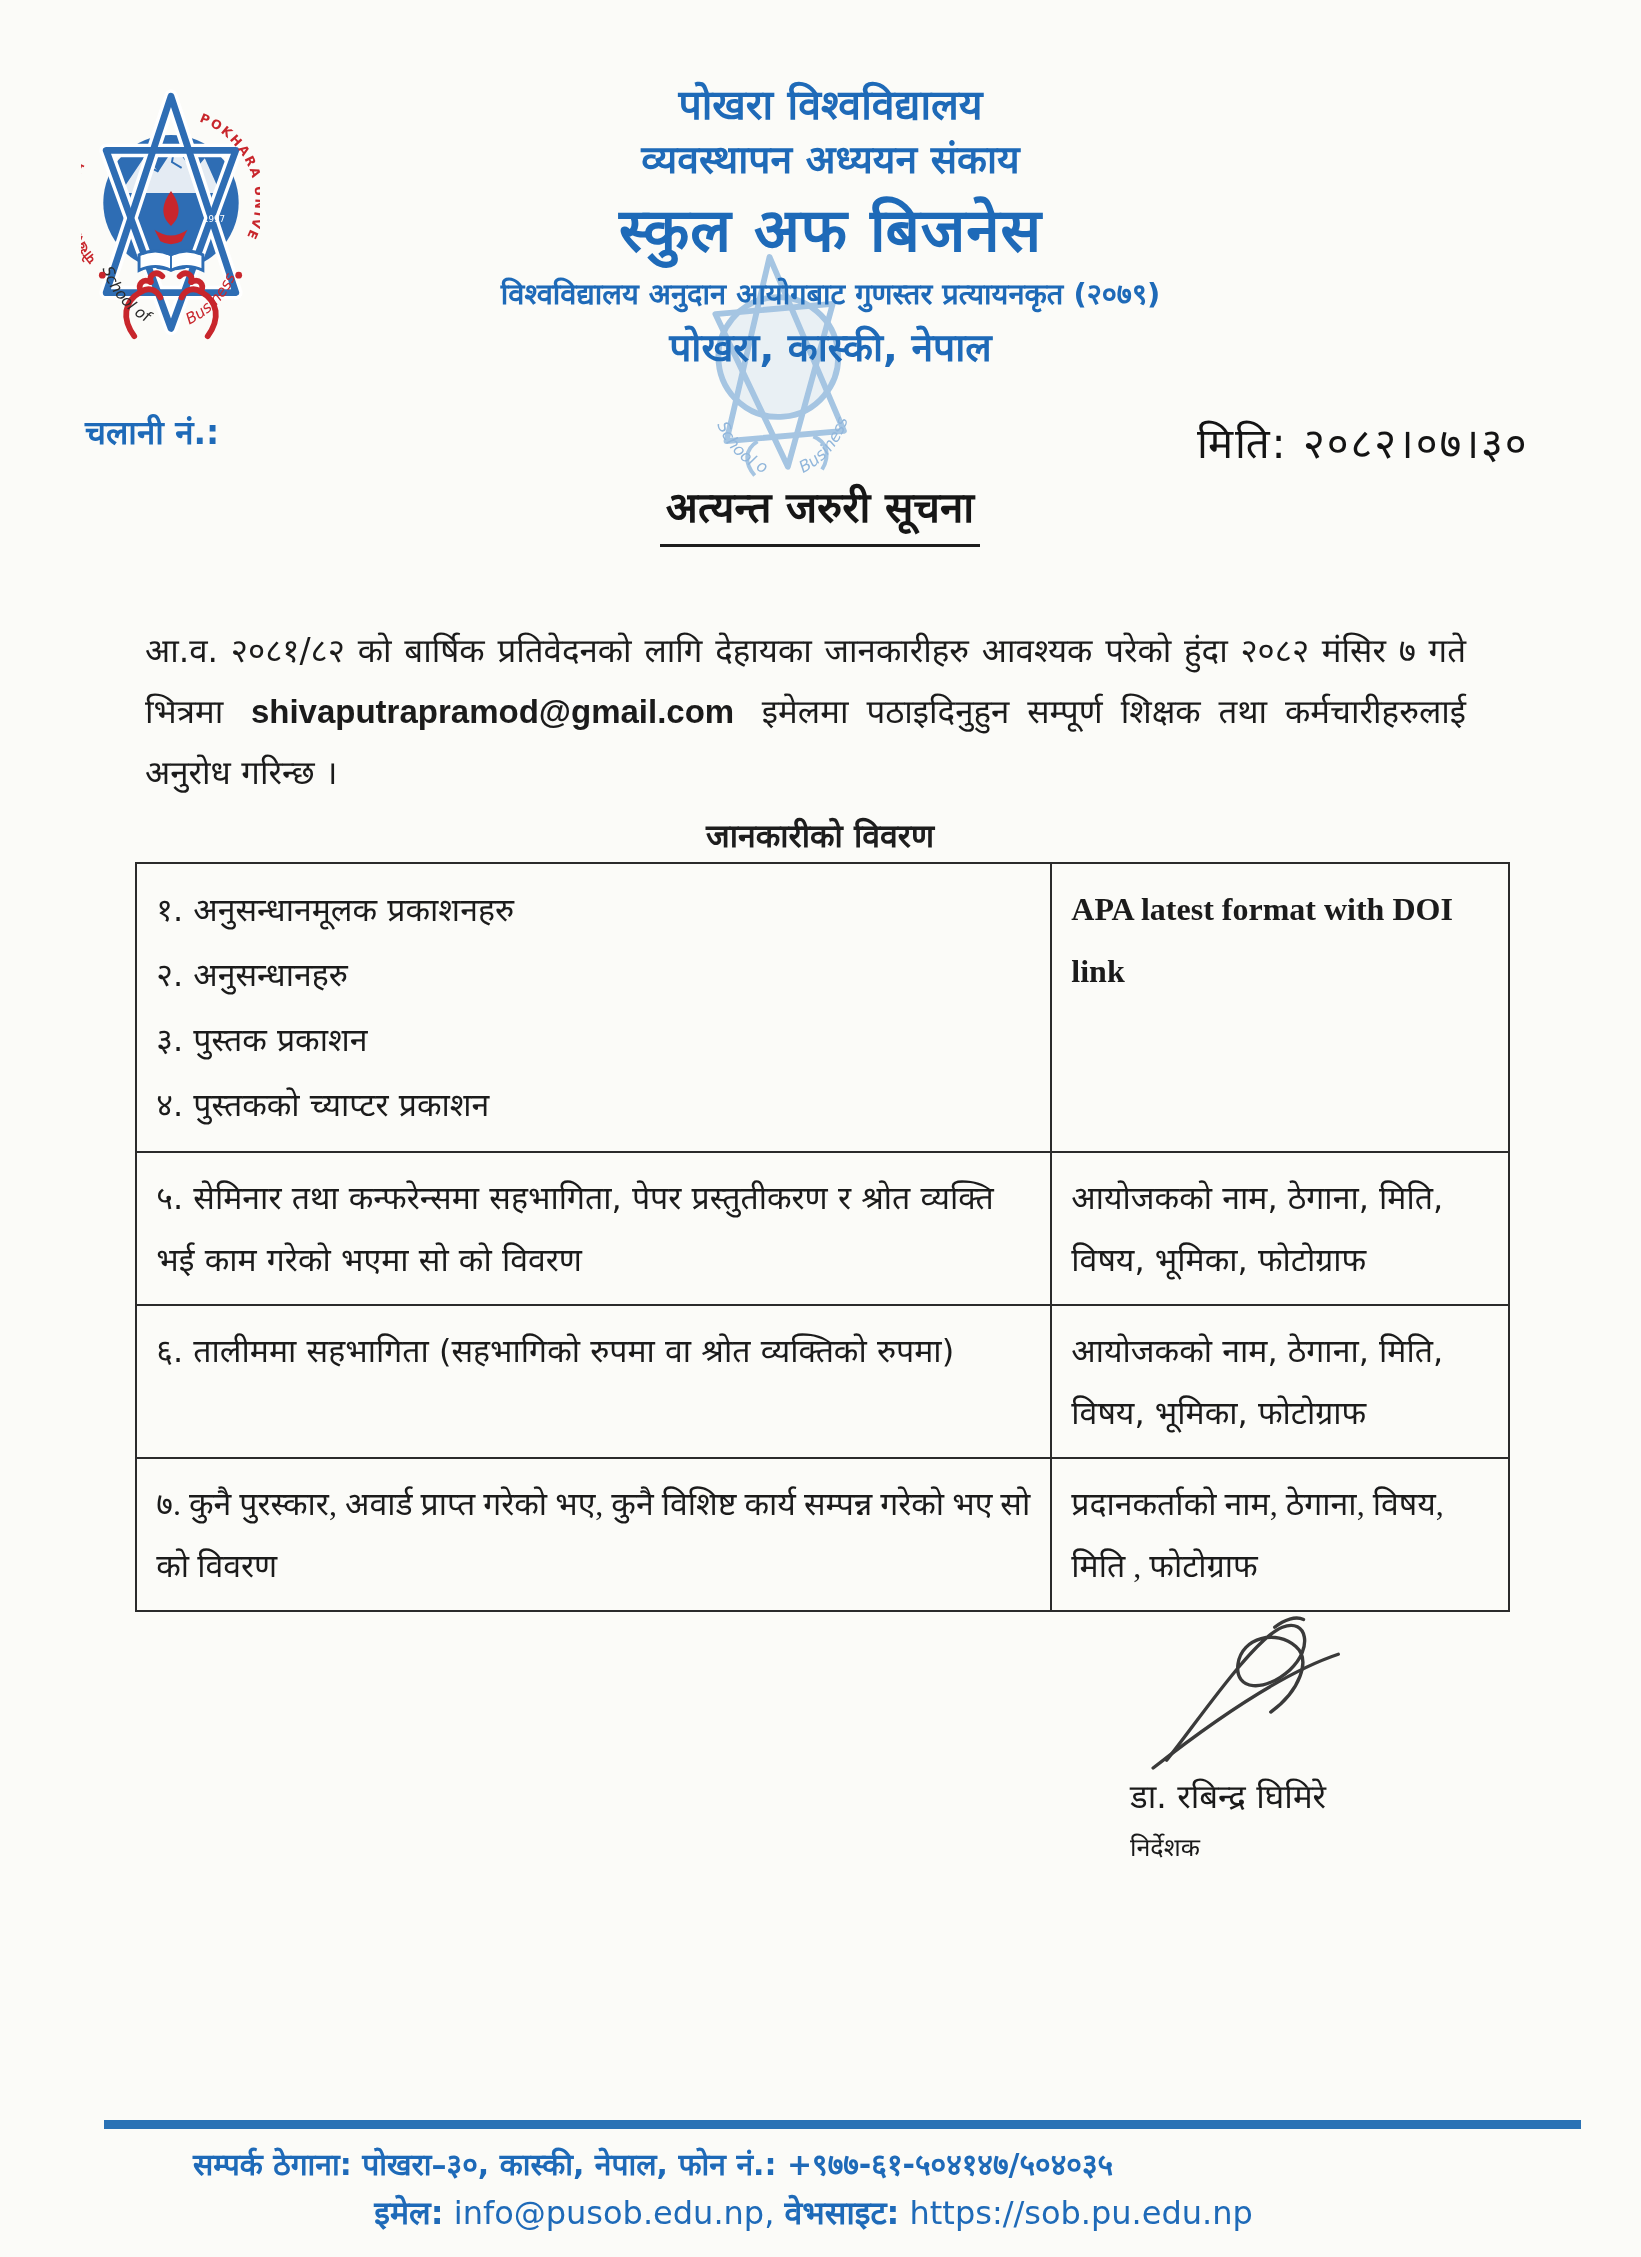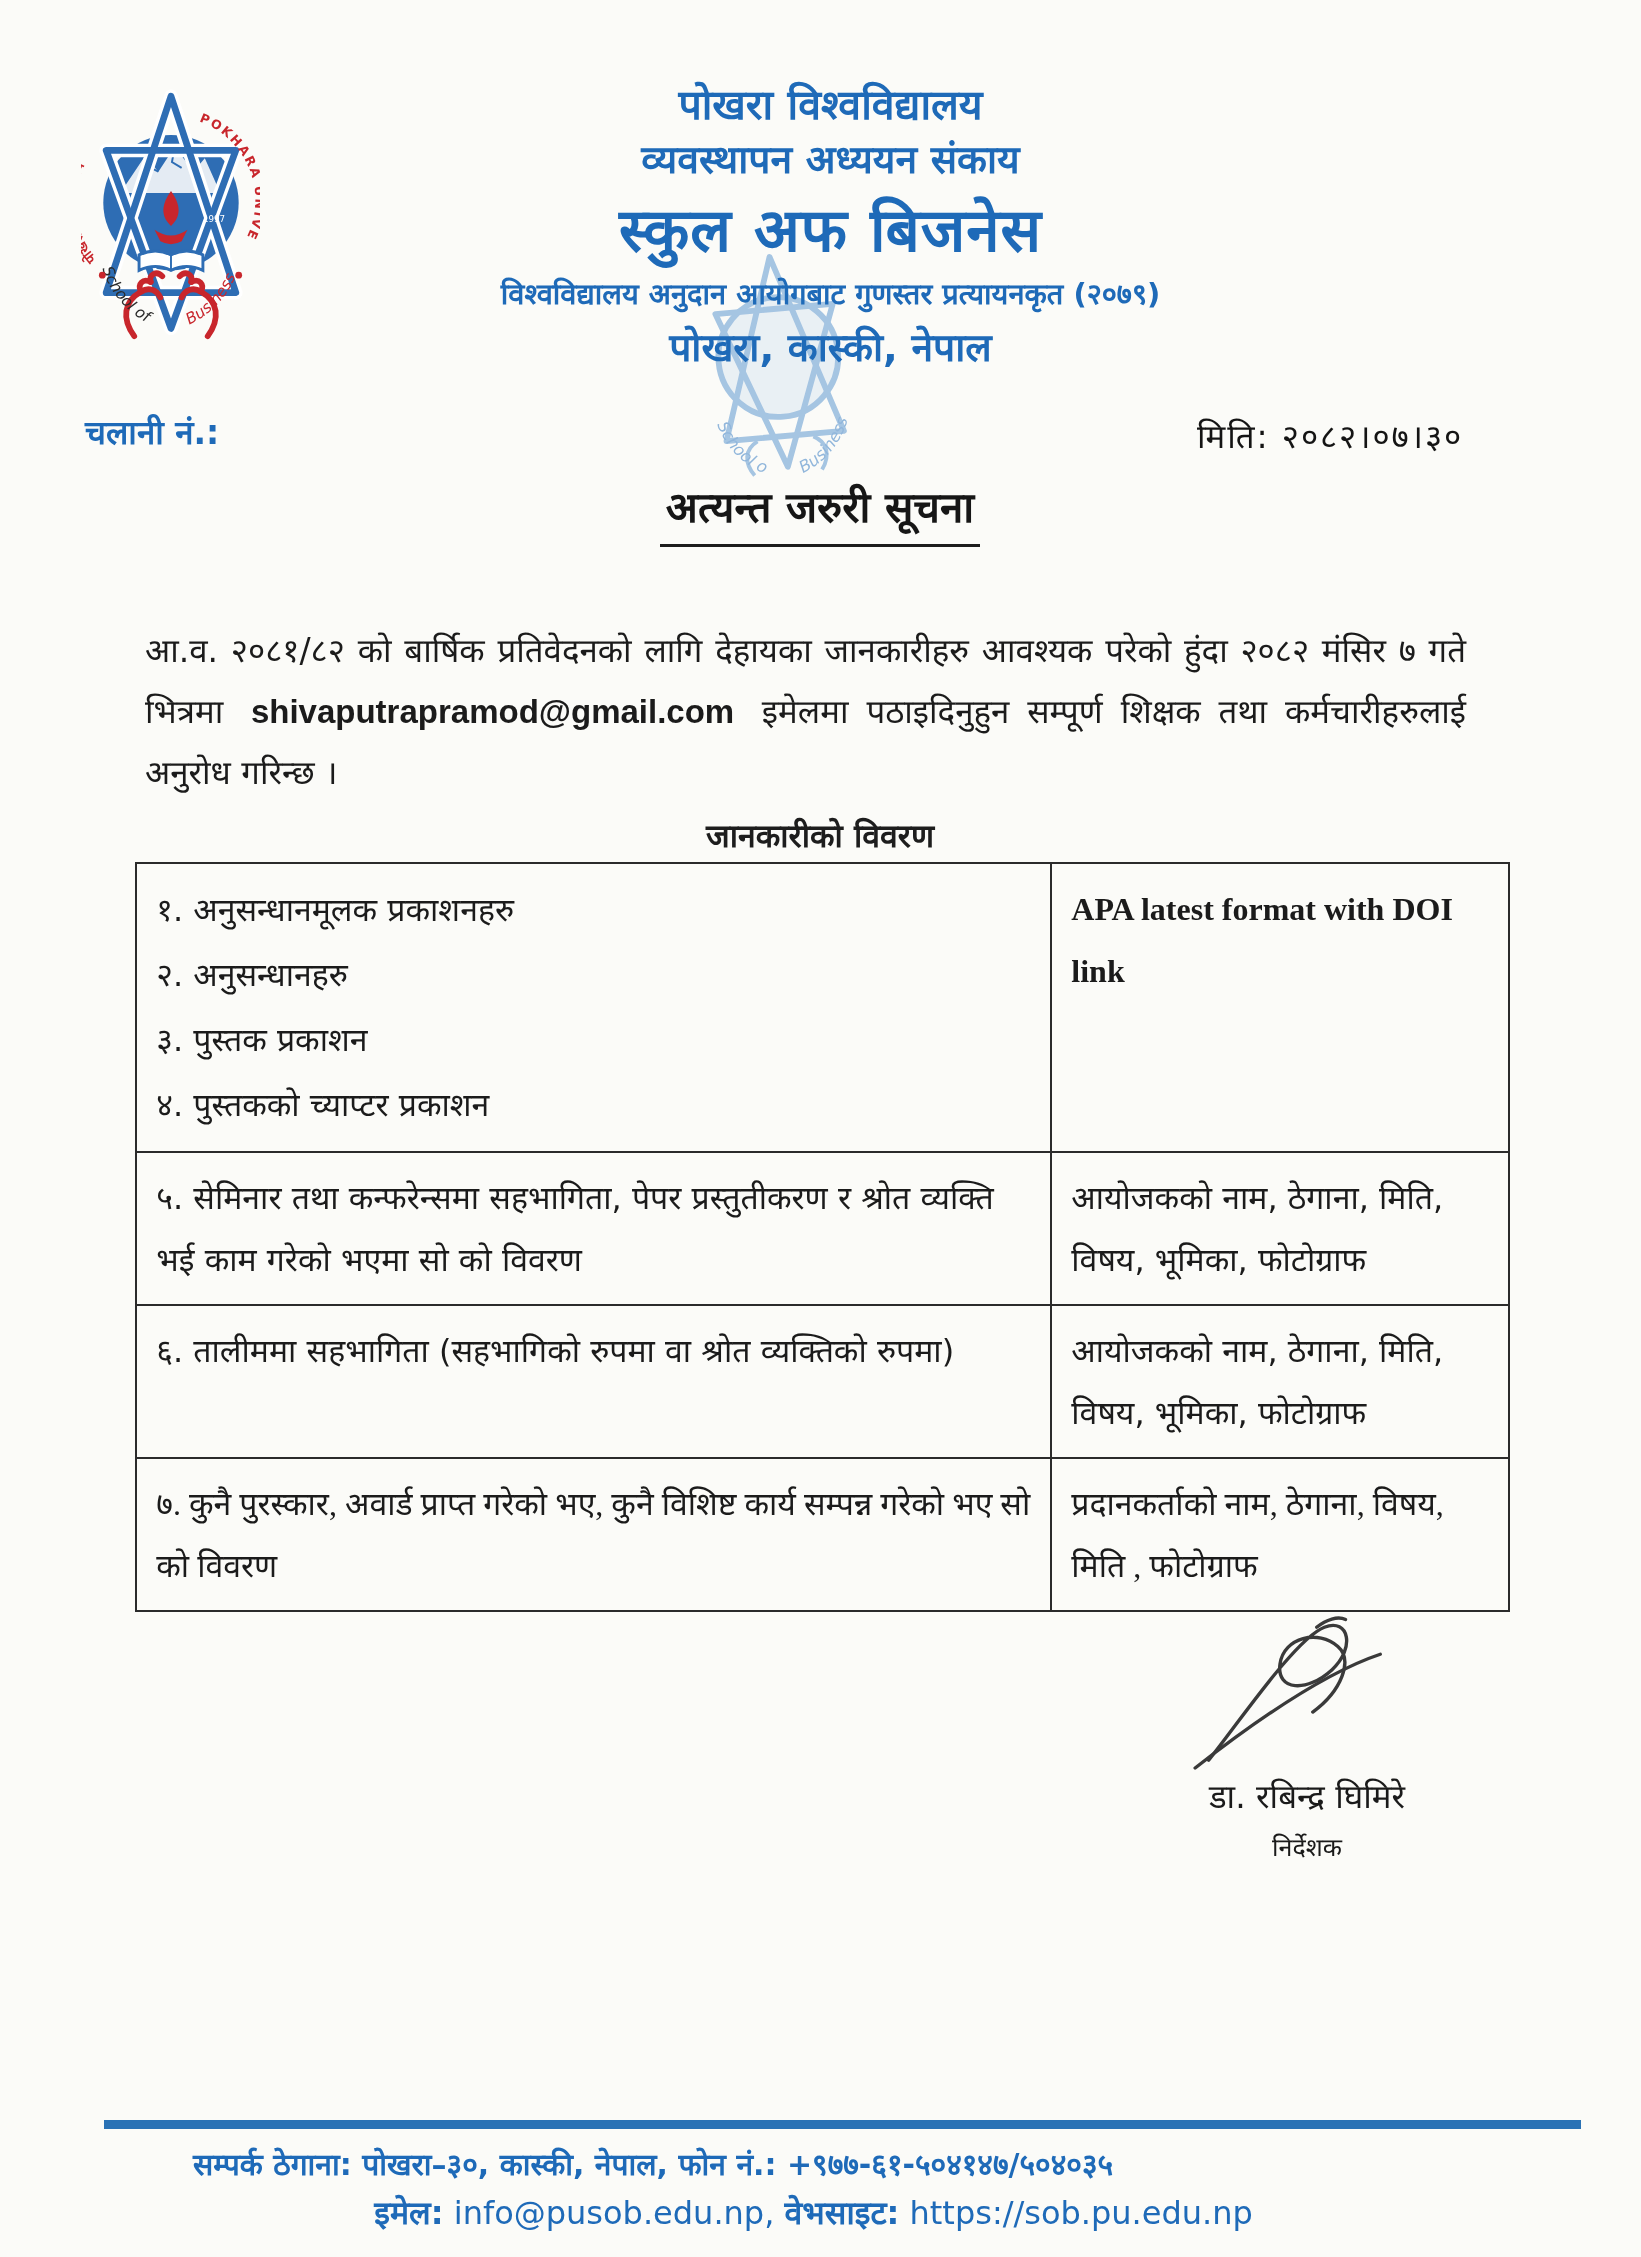--- a/index.html
+++ b/index.html
@@ -14,37 +14,37 @@
   .hdr{left:319px;width:1023px;text-align:center;color:#1e6ab8;}
   .h1{top:75px;font-size:41px;font-weight:700;}
   .h2{top:131px;font-size:39px;font-weight:700;}
   .h3{top:187px;font-size:60px;font-weight:800;letter-spacing:1px;}
   .h4{top:273px;font-size:29px;font-weight:700;}
   .h5{top:319px;font-size:39px;font-weight:700;}
   .logo-wrap{left:81px;top:75px;width:179px;height:266px;}
   .stamp-wrap{left:649px;top:243px;width:261px;height:256px;opacity:.55;transform:rotate(-5deg);}
   
   .chalani{left:85px;top:409px;font-size:33px;font-weight:700;color:#1e6ab8;}
-  .miti{left:1197px;top:413px;font-size:33px;color:#141414;letter-spacing:1.9px;}
+  .miti{left:1197px;top:413px;font-size:42px;color:#141414;letter-spacing:1.9px;}
   
   .notice-title{left:434px;top:477px;width:772px;text-align:center;font-size:42px;font-weight:800;color:#161616;}
   .notice-title span{border-bottom:3.9px solid #1d1d1d;padding:0 5.8px 11.6px 5.8px;}
   
   .para{left:145px;top:620px;width:1321px;font-size:33px;line-height:61px;text-align:justify;color:#1b1b1b;}
   .para .email{font-family:Liberation Sans, sans-serif;font-weight:700;margin:0 9.7px;}
   
   .tcaption{left:434px;top:813px;width:772px;text-align:center;font-size:32px;font-weight:700;}
   table.info{position:absolute;left:135px;top:862px;width:1373px;border-collapse:collapse;table-layout:fixed;}
   table.info td{border:2.9px solid #2b2b2b;vertical-align:top;padding:13.5px 19.3px;font-size:32px;color:#1b1b1b;}
   td.cleft{line-height:62px;}
   td.cright{line-height:62px;}
   .li{line-height:65px;}
   .apa{font-family:"Liberation Serif","DejaVu Serif",serif;font-weight:700;font-size:37px;line-height:64px;color:#111;}
   
-  .sig-block{left:1080px;top:1598px;width:454px;text-align:center;}
+  .sig-block{left:1130px;top:1598px;width:454px;}
   .sig-name{font-size:33px;margin-top:-7.7px;color:#1a1a1a;}
   .sig-role{font-size:25px;margin-top:11px;color:#1a1a1a;}
   
   .f-rule{left:104px;top:2120px;width:1477px;height:8.7px;background:#2a72b5;}
   .f1{left:0;top:2143px;width:1306px;text-align:center;font-size:30px;font-weight:700;color:#1e6ab8;}
   .f2{left:0;top:2190px;width:1627px;text-align:center;font-size:32px;color:#1e6ab8;}
   .f2 .b{font-weight:700;}
 </style>
 </head>
 <body>

